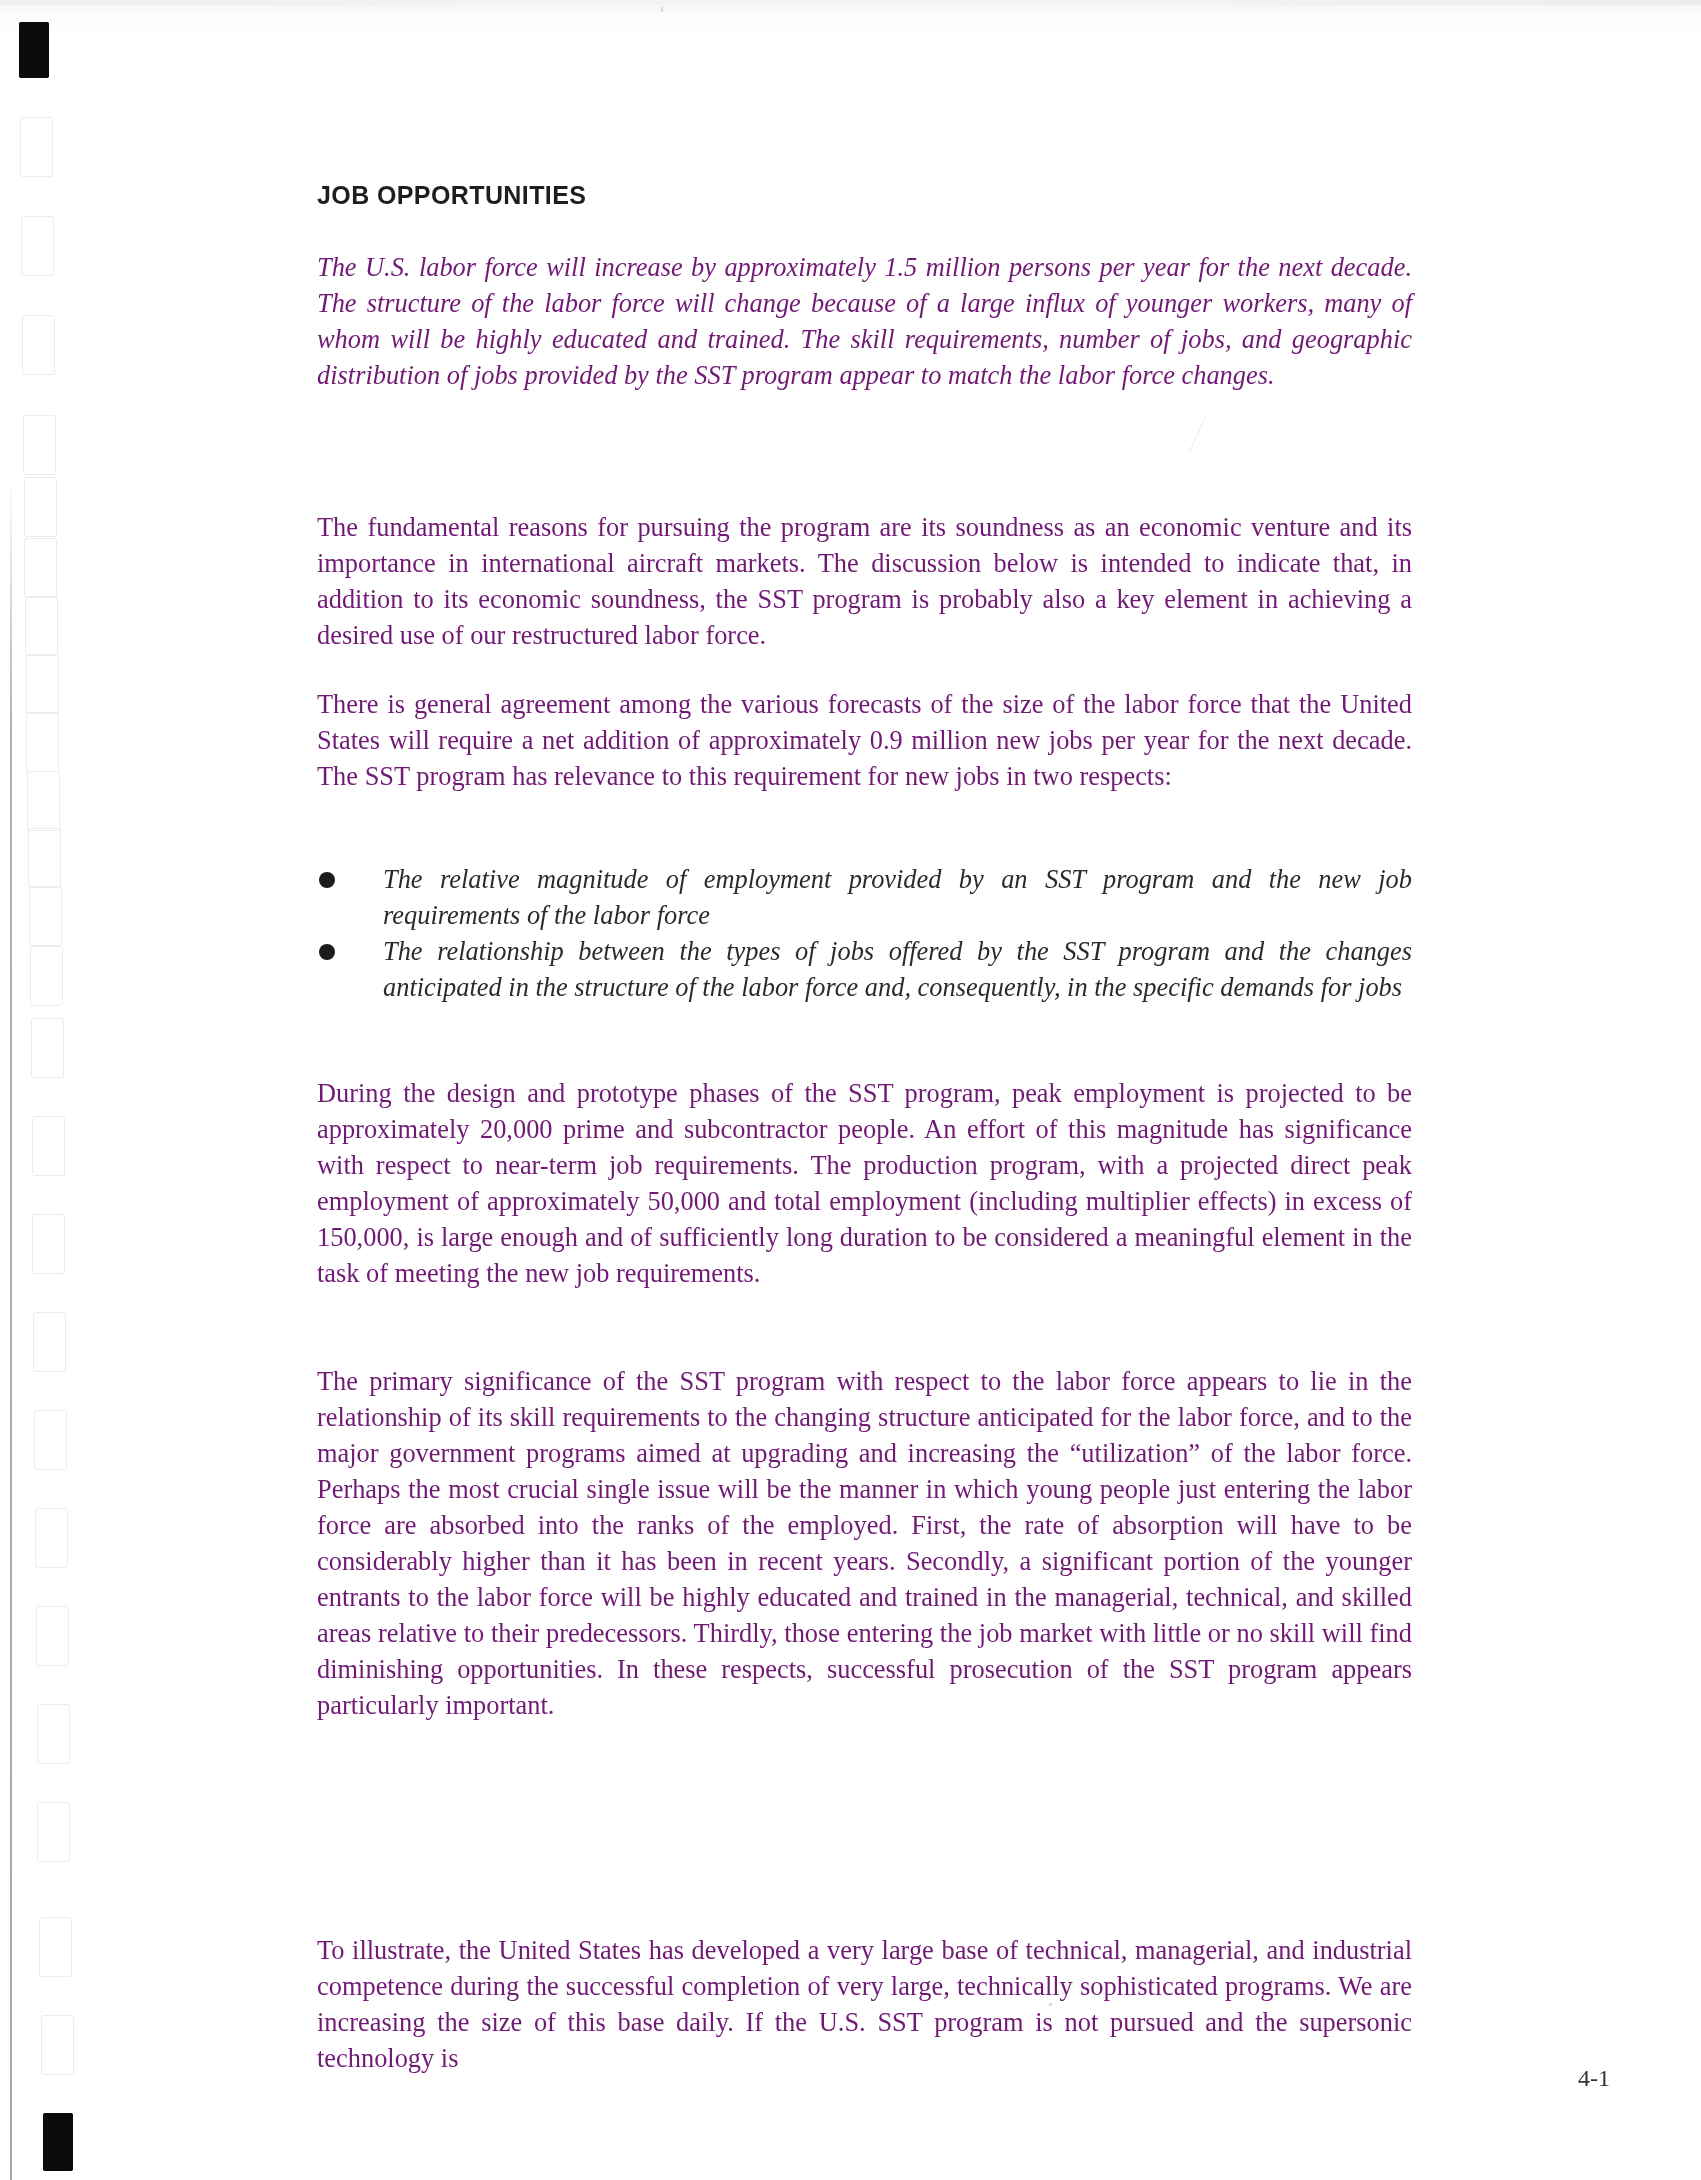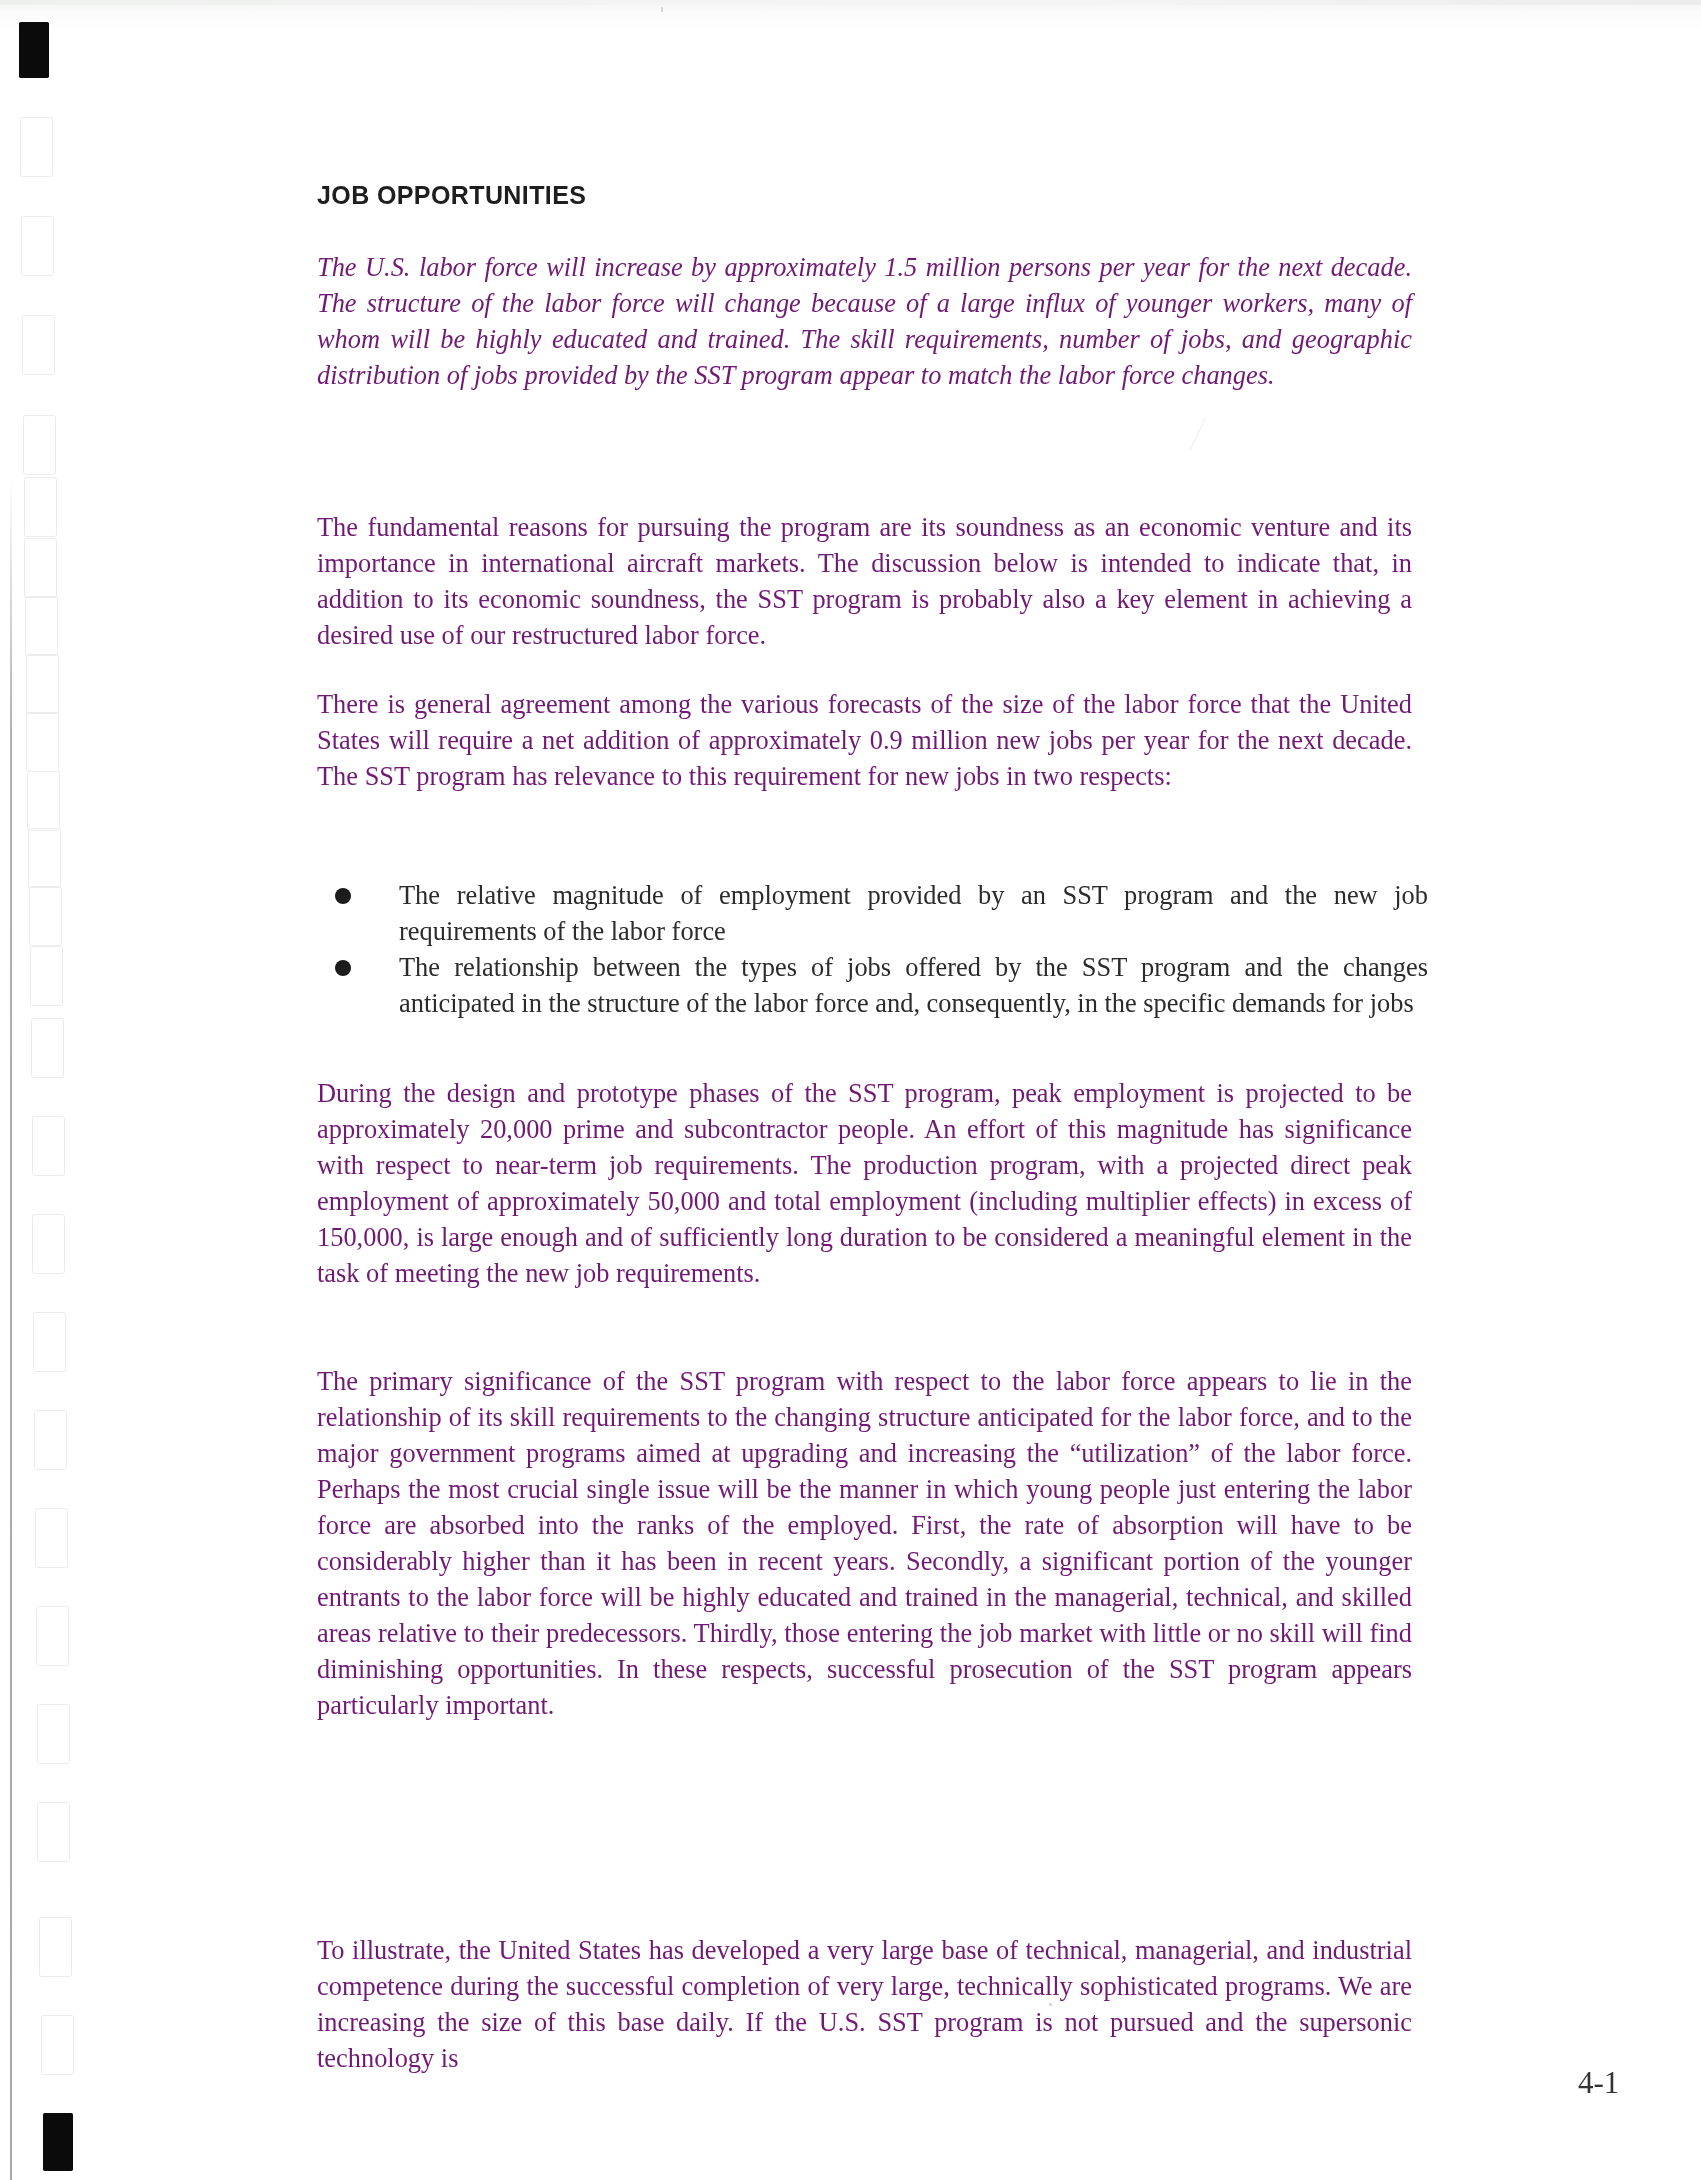--- a/index.html
+++ b/index.html
@@ -80,23 +80,24 @@
       line-height: 36px;
       text-align: justify;
       color: #701a75;
     }
     .para.italic { font-style: italic; }
     .bullets {
       position: absolute;
       left: 0;
       top: 861px;
       width: 1095px;
-      margin: 16px;
+      margin: 0;
       padding: 0;
       list-style: none;
+      font-style: italic;
     }
     .bullet-item {
       position: relative;
       padding-left: 66px;
       font-size: 26.4px;
       line-height: 36px;
       text-align: justify;
       color: #2b2b2b;
     }
     .bullet-dot {
@@ -105,21 +106,21 @@
       top: 11px;
       width: 16px;
       height: 16px;
       border-radius: 50%;
       background: #1c1c1c;
     }
     .page-number {
       position: absolute;
       left: 1578px;
       top: 2065px;
-      font-size: 31px;
+      font-size: 24px;
       color: #333;
       z-index: 3;
     }
     .speck {
       position: absolute;
       background: #d8d8d8;
       z-index: 1;
     }
   </style>
 </head>

